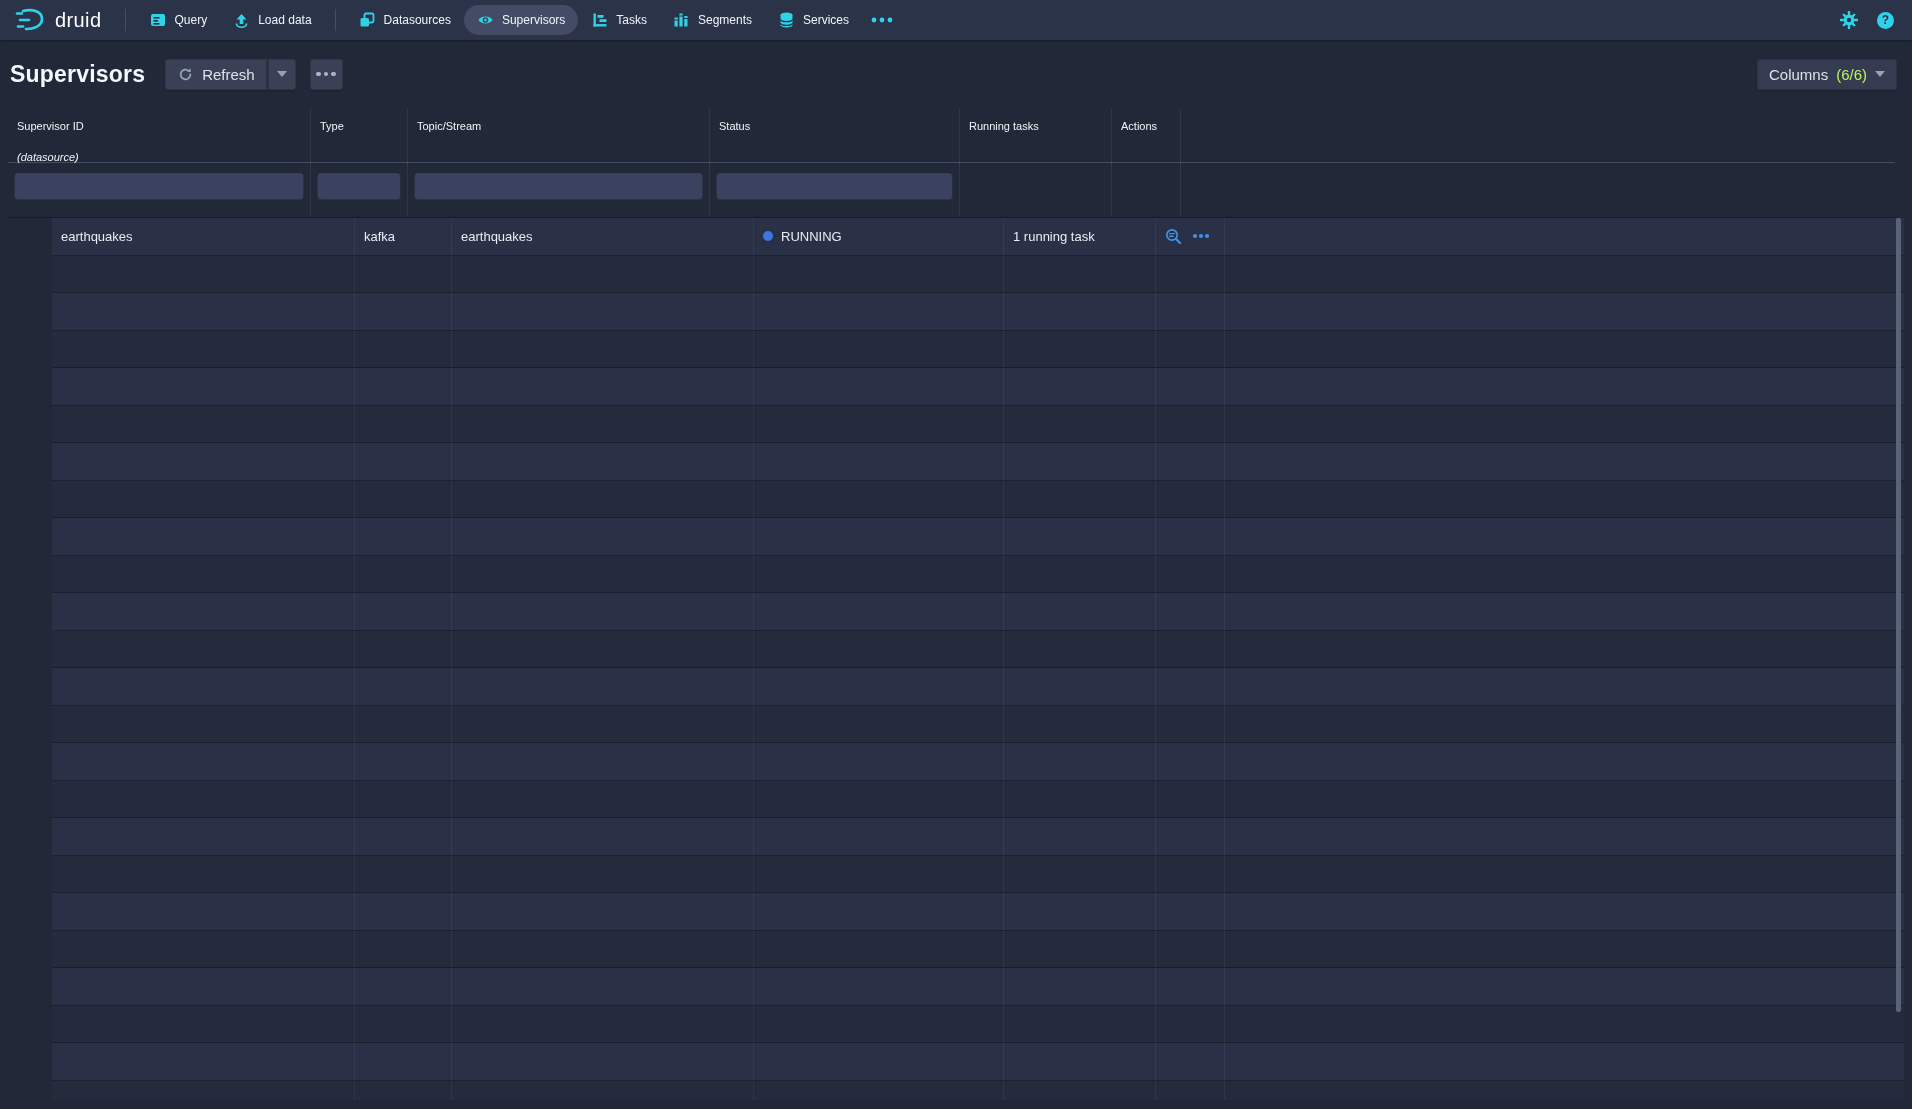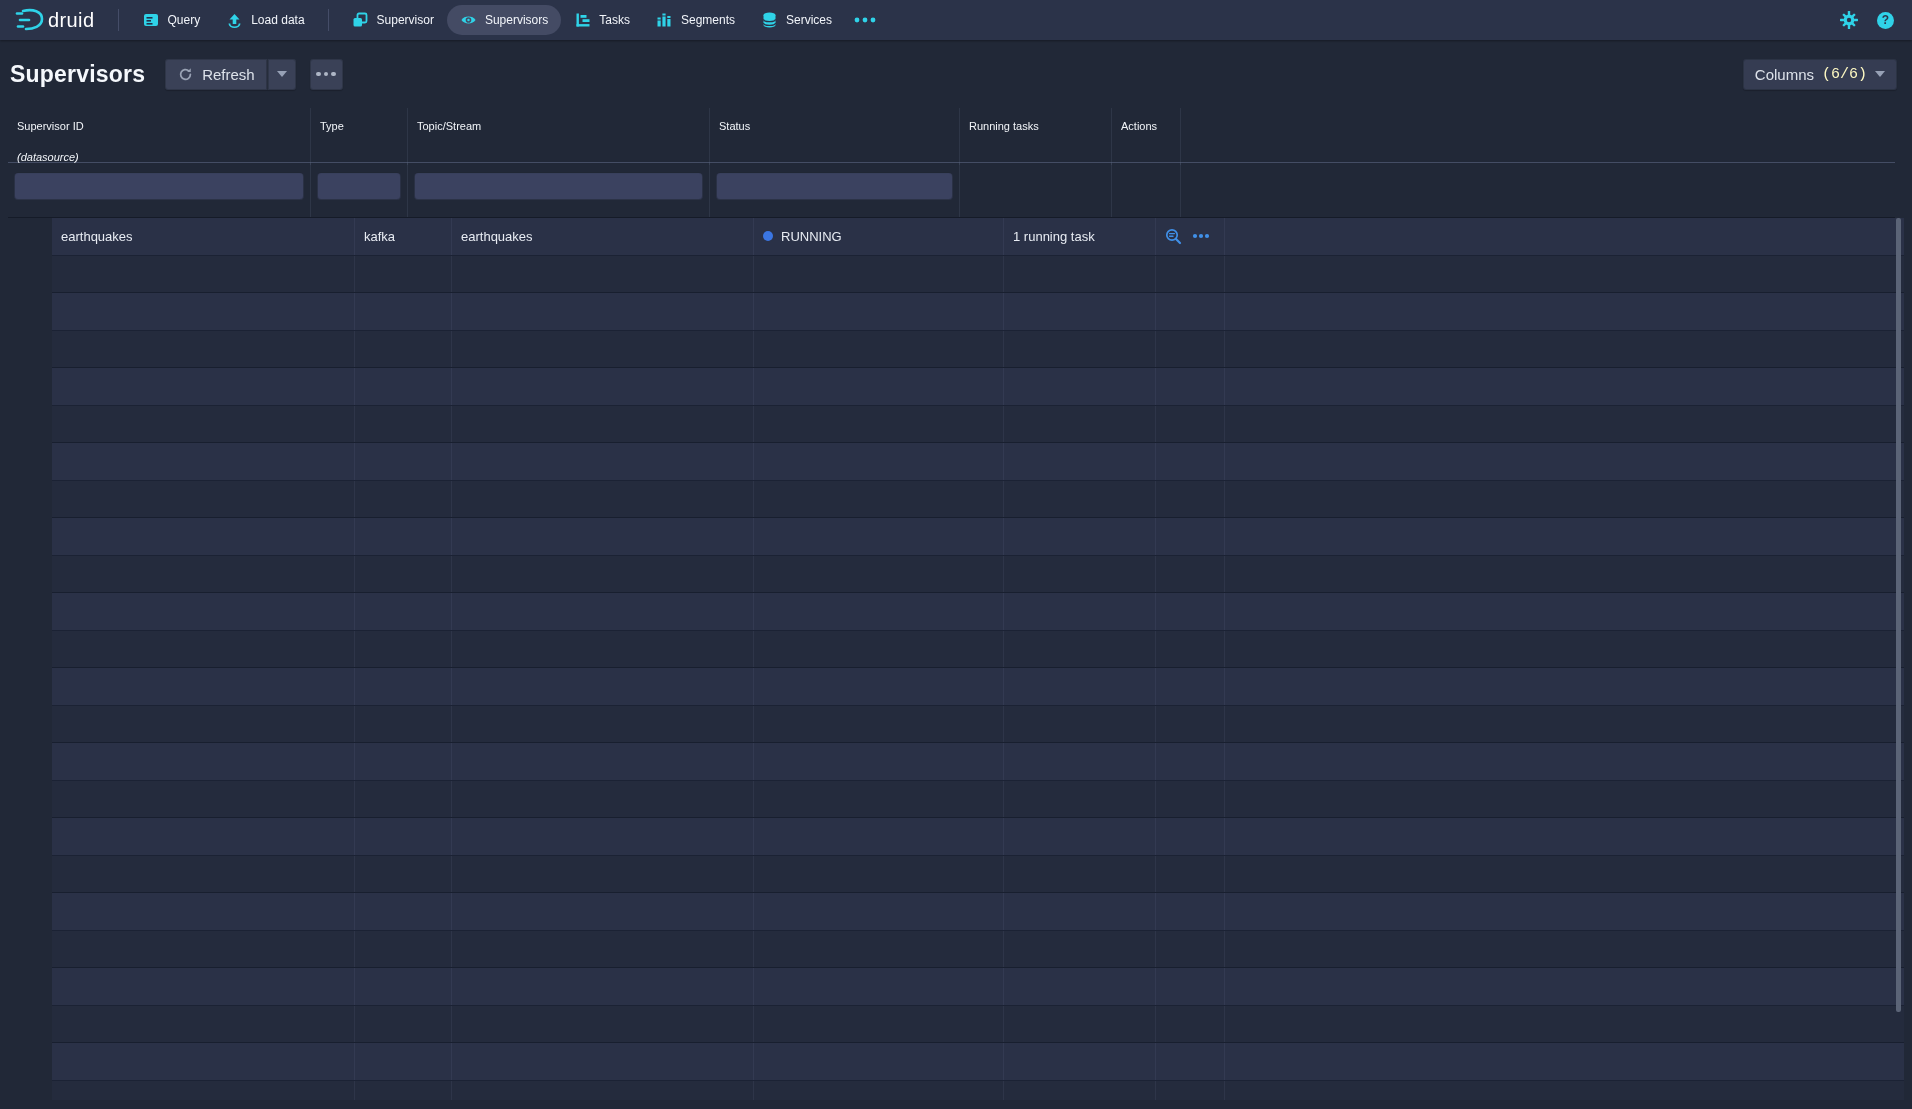--- a/index.html
+++ b/index.html
@@ -9,21 +9,21 @@
     font-family:"Liberation Sans", sans-serif;
     color:#e8ecf3;
     position:relative;
   }
   
   .navbar {
     position:absolute; top:0; left:0; width:1912px; height:40px;
     background:#2b3349; display:flex; align-items:center;
     padding:0 12px 0 14px; box-shadow:0 1px 2px rgba(0,0,0,.35); z-index:5;
   }
-  .brand { display:flex; align-items:center; margin-right:14px; }
+  .brand { display:flex; align-items:center; gap:7px; margin-right:14px; }
   .brand-word { color:#ffffff; font-size:20px; font-weight:500; letter-spacing:.4px; }
   .nav-divider { width:1px; height:22px; background:#454d68; margin:0 10px; }
   .nav-item {
     display:flex; align-items:center; gap:8px; height:30px;
     padding:0 13px; border-radius:15px; cursor:pointer; color:#f2f5fa;
     font-size:12px; text-decoration:none;
   }
   .nav-item.active { background:#444b64; }
   .nicon { display:flex; align-items:center; justify-content:center; width:17px; height:17px; }
   .nav-right { margin-left:auto; display:flex; align-items:center; gap:18px; padding-right:6px; }
@@ -47,21 +47,21 @@
   }
   .btn-group .btn:first-child { border-radius:3px 0 0 3px; }
   .btn-caret-seg { width:29px; justify-content:center; padding:0; border-radius:0 3px 3px 0;
     border-left:1px solid rgba(16,22,26,.45); }
   .btn-ellipsis { width:33px; justify-content:center; padding:0; margin-left:14px; }
   .caret-down {
     width:0; height:0; border-left:5px solid transparent; border-right:5px solid transparent;
     border-top:6px solid #97a1b6; display:inline-block;
   }
   .columns-btn { margin-left:auto; background:#353c52; padding:0 12px; }
-  .columns-count { color:#fef9c3;font-family:Liberation Mono, monospace; }
+  .columns-count { color:#bef264; }
   .dots3 { display:flex; gap:3px; }
   .dots3 i { width:4.5px; height:4.5px; border-radius:50%; background:#aeb6c6; }
   
   .table-wrap {
     position:absolute; left:8px; top:108px; width:1896px; height:992px; overflow:hidden;
   }
   .trow, .thead-row, .tfilter-row {
     display:grid; width:1887px;
     grid-template-columns:303px 97px 302px 250px 152px 69px 1fr;
   }
@@ -134,21 +134,21 @@
 
   <div class="nav-divider"></div>
 
   <a class="nav-item">
     <span class="nicon">
       <svg width="16" height="16" viewBox="0 0 16 16">
         <rect x="5.5" y="1.5" width="9" height="9" rx="1.5" fill="none" stroke="#2fd3e8" stroke-width="1.8"></rect>
         <rect x="1.5" y="6" width="8.5" height="8.5" rx="1.5" fill="#2fd3e8"></rect>
       </svg>
     </span>
-    <span>Supervisor</span>
+    <span>Datasources</span>
   </a>
 
   <a class="nav-item active">
     <span class="nicon">
       <svg width="18" height="14" viewBox="0 0 18 14">
         <path d="M1.5 7 C 4.5 2.2, 13.5 2.2, 16.5 7 C 13.5 11.8, 4.5 11.8, 1.5 7 Z" fill="#2fd3e8"></path>
         <circle cx="9" cy="7" r="3" fill="#444b64"></circle>
         <circle cx="9" cy="7" r="1.3" fill="#2fd3e8"></circle>
       </svg>
     </span>

